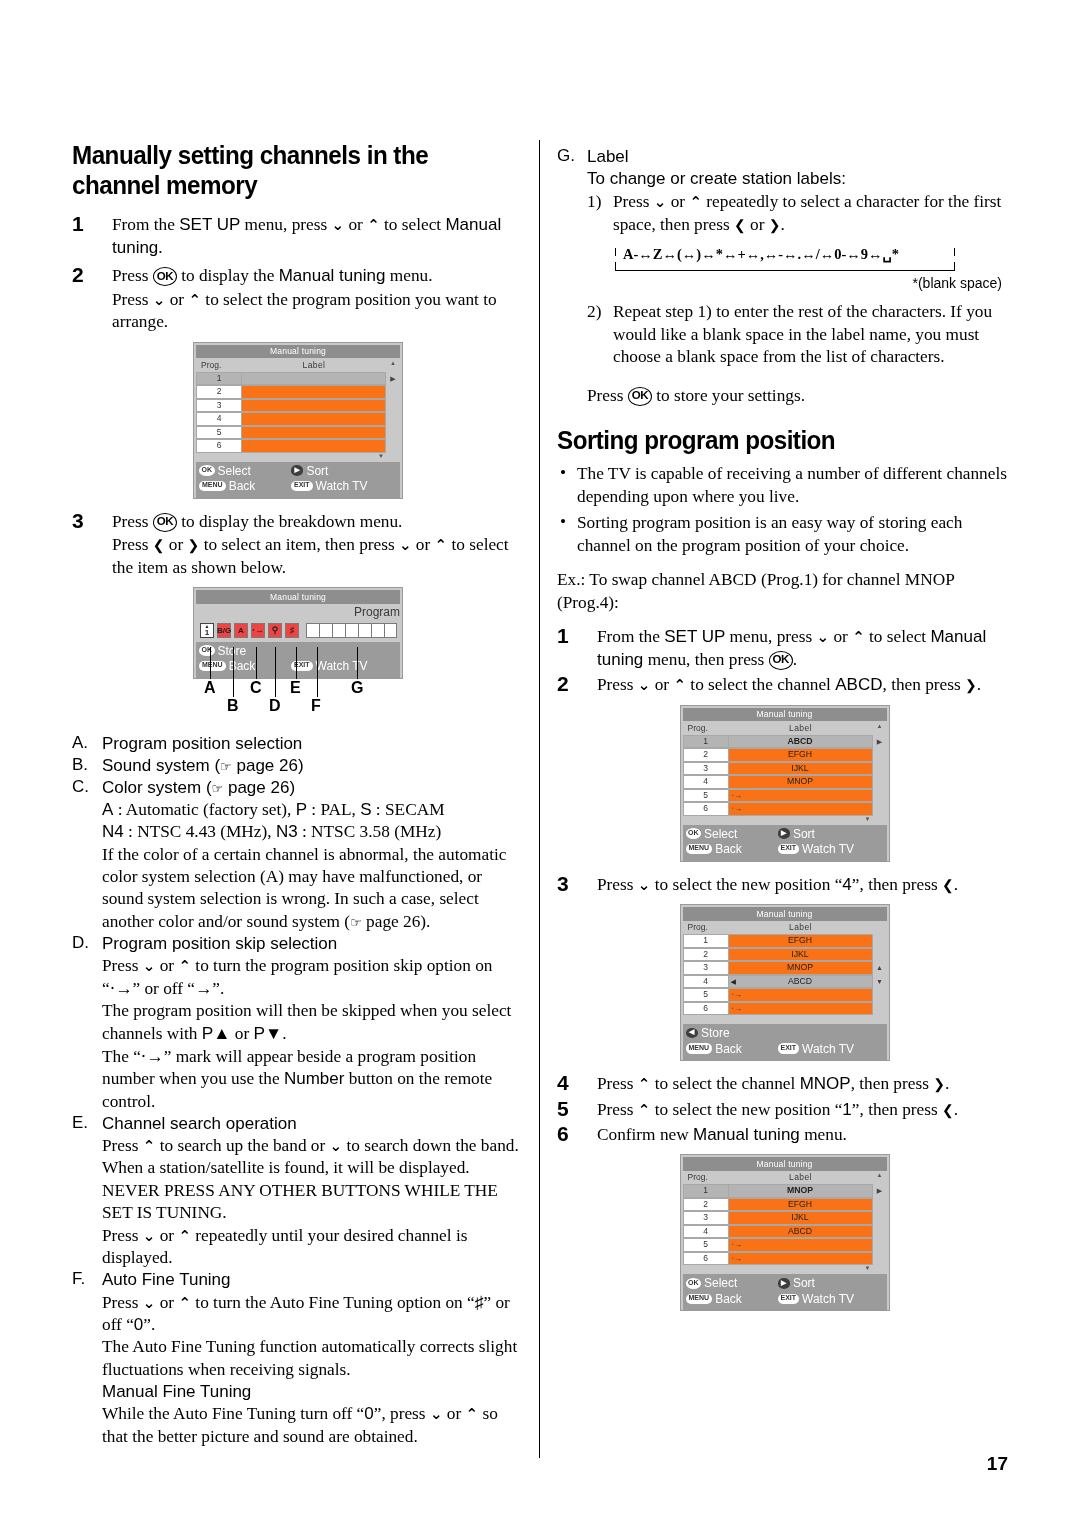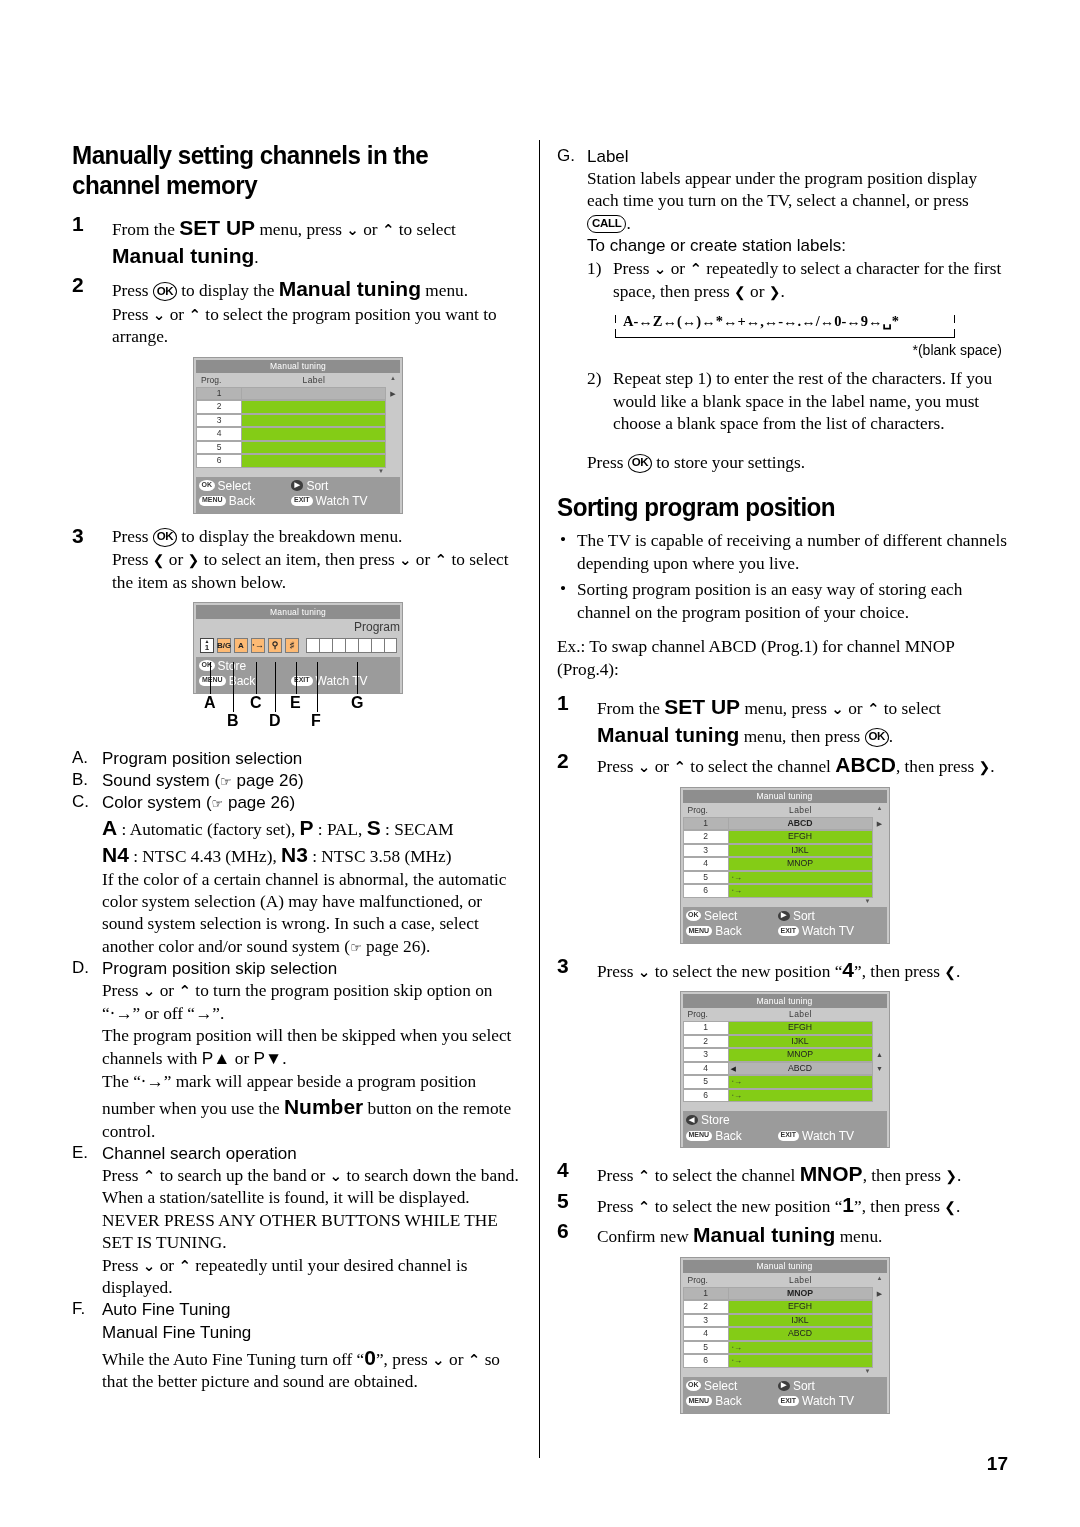--- a/index.html
+++ b/index.html
@@ -48,21 +48,21 @@
   
   .step { position:relative; padding-left:40px; margin-bottom:3px; }
   .step-num {
     position:absolute; left:0; top:-2px;
     font-family:"Liberation Sans", sans-serif;
     font-weight:bold; font-size:21px;
   }
   .step-body { font-size:17.3px; line-height:1.30; }
   .step-body p { margin:0 0 1px 0; }
 
-  .b  { font-family:"Liberation Sans", sans-serif; font-weight:bold; font-size:21px; }
+  .b  { font-family:"Liberation Sans", sans-serif; font-weight:normal; font-size:17px; }
   .sans { font-family:"Liberation Sans", sans-serif; }
 
   
   .key {
     display:inline-block;
     border:1.3px solid #000;
     border-radius:9px;
     font-family:"Liberation Sans", sans-serif;
     font-weight:bold;
     font-size:11.5px;
@@ -123,21 +123,21 @@
   .osd-hdr .h-label { flex:1; text-align:center; font-size:8.5px; letter-spacing:0.4px; }
   .osd-hdr .h-up { width:14px; text-align:center; font-size:6px; color:#555; }
 
   .osd-rows { }
   .osd-row { display:flex; height:13.5px; align-items:stretch; }
   .osd-row .r-prog {
     width:46px; background:#fff; border:1px solid #a8a8a8;
     text-align:center; font-size:8.5px; line-height:11.5px; color:#333;
   }
   .osd-row .r-label {
-    flex:1; background:#84cc16; border:1px solid #a8a8a8; border-left:none;
+    flex:1; background:#f97316; border:1px solid #a8a8a8; border-left:none;
     text-align:center; font-size:8.7px; line-height:11.5px; color:#222; position:relative;
   }
   .osd-row .r-side { width:14px; text-align:center; font-size:7px; color:#444; line-height:13px; }
   .osd-row.sel .r-prog { background:#b4b4b4; }
   .osd-row.sel .r-label { background:#b4b4b4; font-weight:bold; }
   .osd-row.sel2 .r-label { background:#b4b4b4; }
   .r-label .skipmark { position:absolute; left:3px; top:0px; font-size:8px; color:#333; }
   .r-label .leftcaret { position:absolute; left:2px; top:0px; font-size:7px; color:#222; }
 
   .osd-scroll-down { text-align:right; padding:0 16px 1px 0; font-size:6px; color:#555; height:8px; line-height:6px; }
@@ -153,21 +153,21 @@
     font-family:"Liberation Sans", sans-serif;
   }
   .osd-key.round { border-radius:50%; padding:1px 2.5px; }
   .osd-key.dark { background:#3d3d3d; color:#fff; border-radius:50%; padding:0.5px 3.5px 1px 3.5px; }
   .osd-ftxt { color:#fff; font-size:12px; }
 
   
   .osd-break { width:210px; }
   .bd-row { display:flex; align-items:center; gap:3px; padding:3px 3px 3px 4px; }
   .bd-cell {
-    background:#fdba74; border:1px solid #7b7b7b;
+    background:#ef4444; border:1px solid #7b7b7b;
     height:15px; min-width:14px; display:flex; align-items:center; justify-content:center;
     font-size:8px; font-weight:bold; color:#222; padding:0 2px;
     font-family:"Liberation Sans", sans-serif;
   }
   .bd-cell.prog { width:22px; background:#fff; border:1.5px solid #444; flex-direction:column; }
   .bd-cell.prog .up { font-size:5px; line-height:4px; }
   .bd-cell.bg { width:24px; }
   .bd-boxes { display:flex; margin-left:4px; }
   .bd-boxes span { width:13px; height:15px; background:#fff; border:1px solid #7b7b7b; border-right:none; }
   .bd-boxes span:last-child { border-right:1px solid #7b7b7b; }
@@ -413,37 +413,38 @@
         <div class="lbody">
           <p>Press <span class="arr">⌃</span> to search up the band or <span class="arr">⌄</span> to search down the band.</p>
           <p>When a station/satellite is found, it will be displayed. NEVER PRESS ANY OTHER BUTTONS WHILE THE SET IS TUNING.</p>
           <p>Press <span class="arr">⌄</span> or <span class="arr">⌃</span> repeatedly until your desired channel is displayed.</p>
         </div>
       </div>
 
       <div class="litem">
         <span class="lmark">F.</span>
         <div class="ltitle">Auto Fine Tuning</div>
+        <div class="lbody">
+          <p>Press <span class="arr">⌄</span> or <span class="arr">⌃</span> to turn the Auto Fine Tuning option on “<span>♯</span>” or off “<span class="b">0</span>”.</p>
+          <p>The Auto Fine Tuning function automatically corrects slight fluctuations when receiving signals.</p>
+        </div>
         <div class="ltitle">Manual Fine Tuning</div>
         <div class="lbody">
           <p>While the Auto Fine Tuning turn off “<span class="b">0</span>”, press <span class="arr">⌄</span> or <span class="arr">⌃</span> so that the better picture and sound are obtained.</p>
         </div>
       </div>
 
     </div>
   </div>
 
   <div class="col col-right" style="top:146px;">
 
     <div class="litem">
       <span class="lmark">G.</span>
       <div class="ltitle">Label</div>
-      <div class="lbody">
-        <p>Station labels appear under the program position display each time you turn on the TV, select a channel, or press <span class="key">CALL</span>.</p>
-      </div>
       <div class="ltitle">To change or create station labels:</div>
       <div class="sublist">
         <div class="subitem">
           <span class="smark">1)</span>
           Press <span class="arr">⌄</span> or <span class="arr">⌃</span> repeatedly to select a character for the first space, then press <span class="arrs">❮</span> or <span class="arrs">❯</span>.
         </div>
       </div>
     </div>
 
     <div class="charloop">

